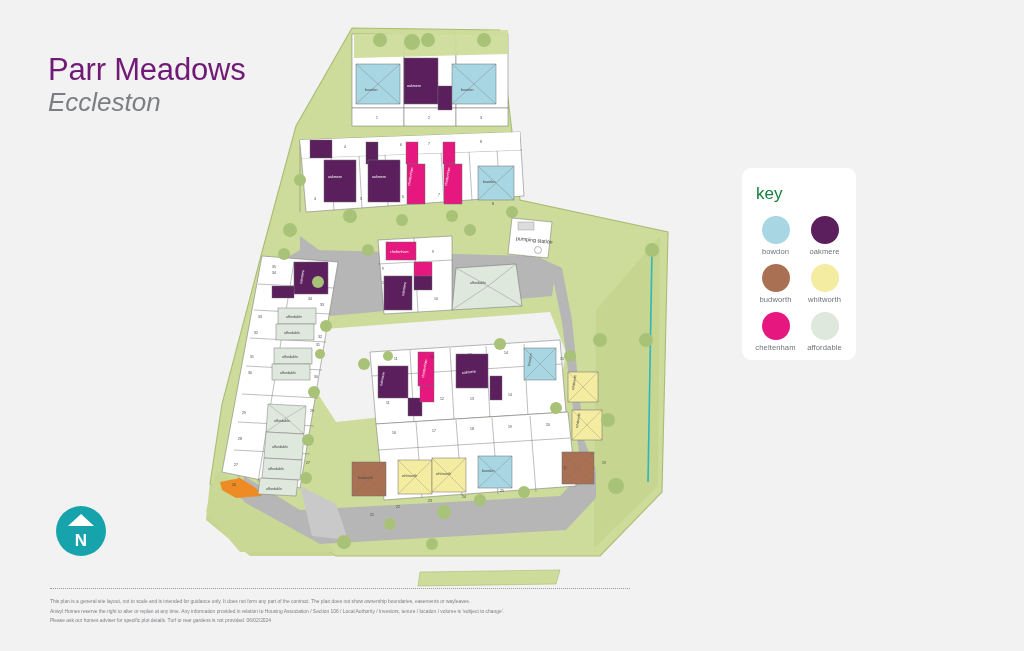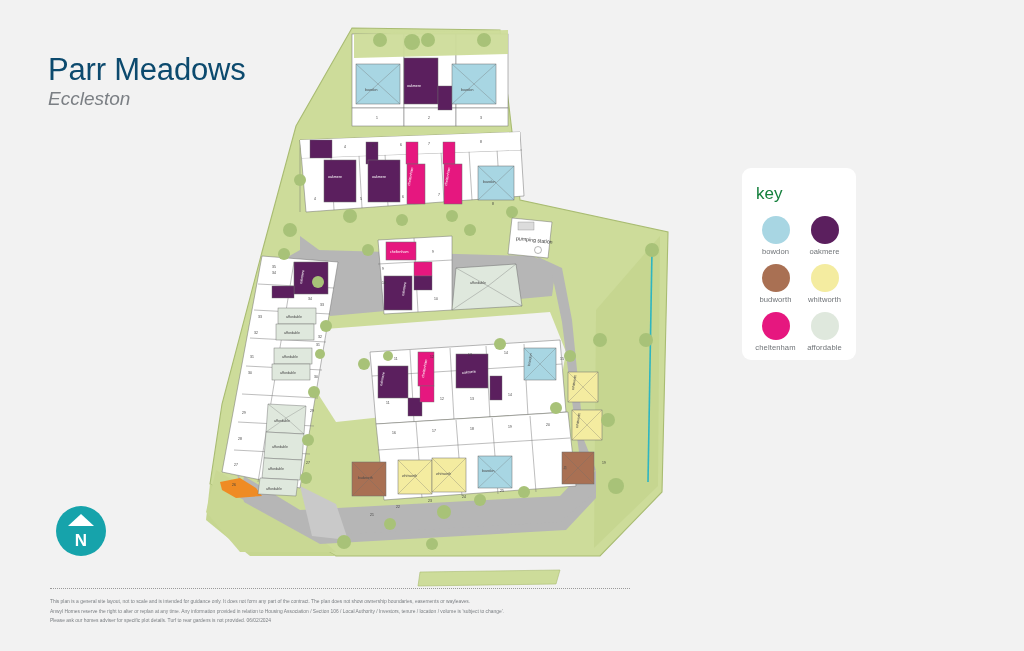--- a/index.html
+++ b/index.html
@@ -17,27 +17,27 @@
     background: #f2f2f2;
   }
 
   
   #title-block {
     position: absolute; left: 48px; top: 54px;
     line-height: 1;
   }
   #site-title {
     font-size: 31px;
-    color: #0c4a6e;
+    color: #701a75;
     letter-spacing: -0.2px;
     font-weight: 400;
     margin: 0 0 4px 0;
   }
   #site-subtitle {
-    font-size: 19px;
+    font-size: 26px;
     color: #7b7f84;
     font-style: italic;
     font-weight: 400;
     margin: 0;
   }
 
   
   #compass {
     position: absolute; left: 56px; top: 506px;
     width: 50px; height: 50px;

